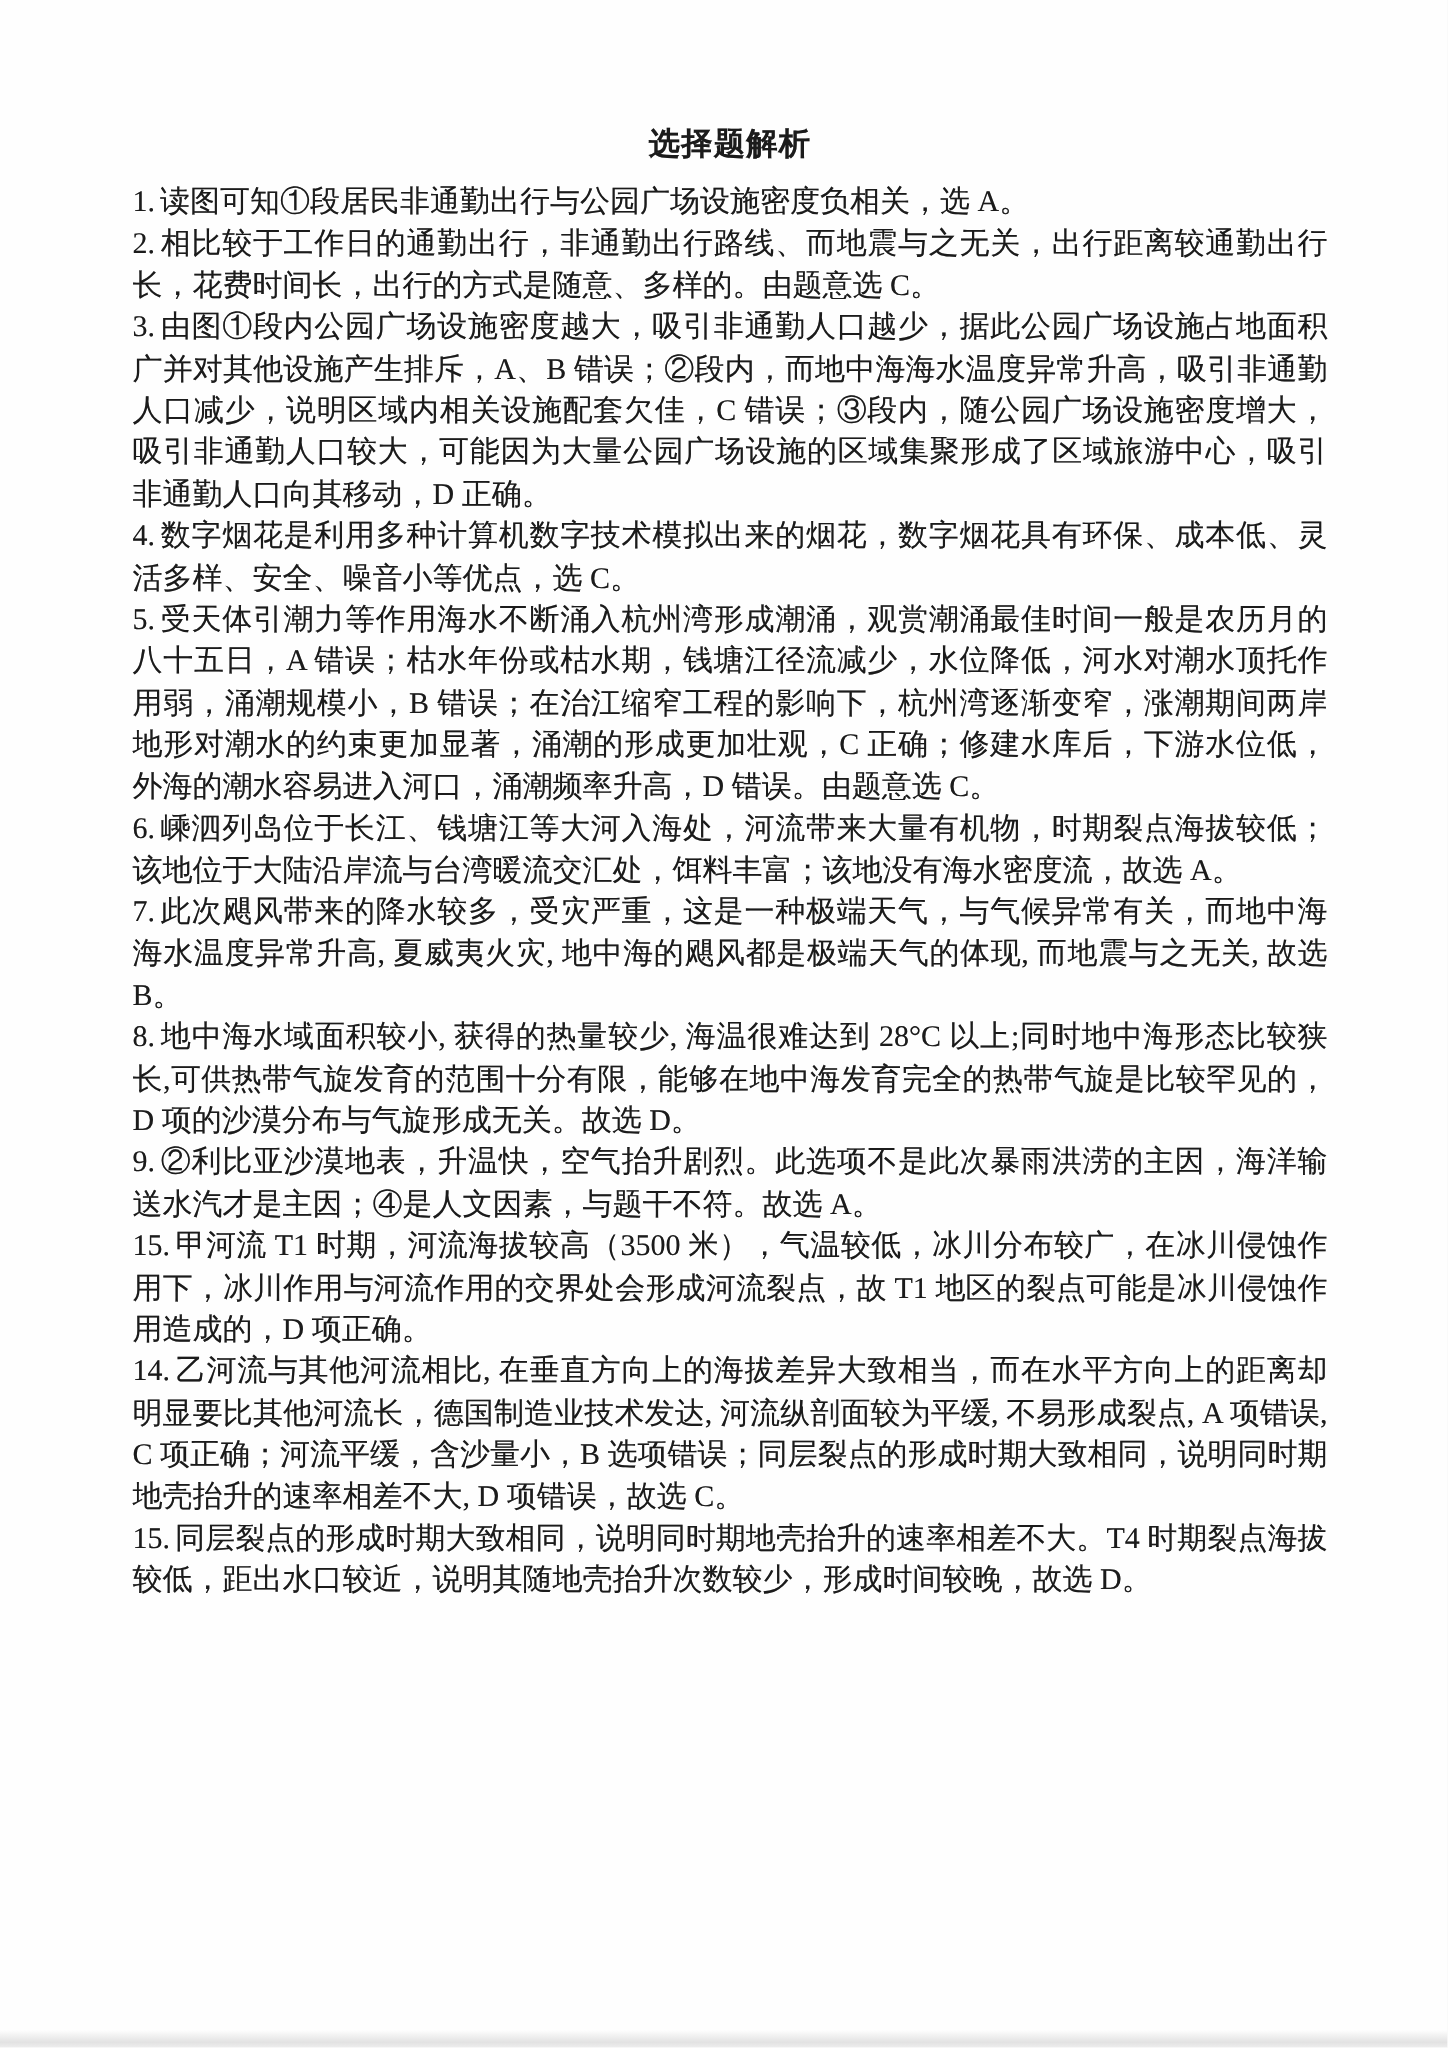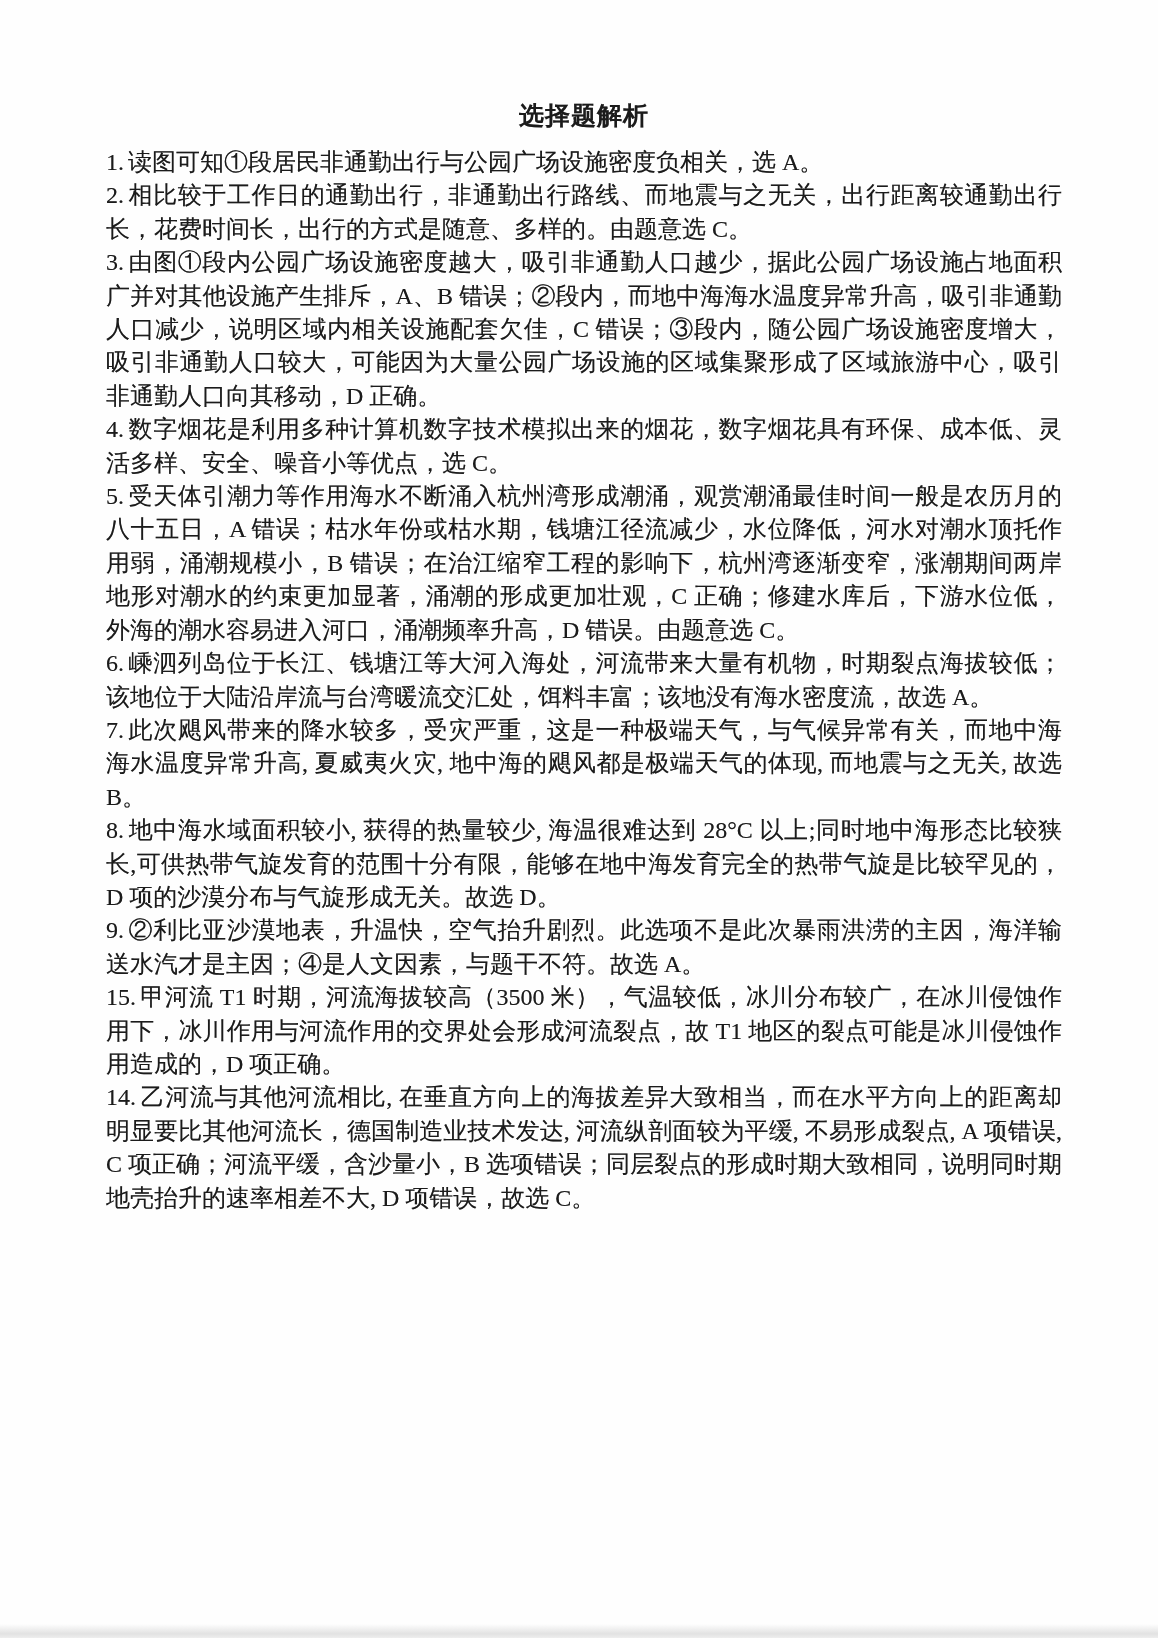--- a/index.html
+++ b/index.html
@@ -97,16 +97,19 @@
 
 
       <p class="answer-item">
         <span class="num">15.</span><span>甲河流 T1 时期，河流海拔较高（3500 米），气温较低，冰川分布较广，在冰川侵蚀作用下，冰川作用与河流作用的交界处会形成河流裂点，故 T1 地区的裂点可能是冰川侵蚀作用造成的，D 项正确。</span>
       </p>
 
       <p class="answer-item">
         <span class="num">14.</span><span>乙河流与其他河流相比, 在垂直方向上的海拔差异大致相当，而在水平方向上的距离却明显要比其他河流长，德国制造业技术发达, 河流纵剖面较为平缓, 不易形成裂点, A 项错误, C 项正确；河流平缓，含沙量小，B 选项错误；同层裂点的形成时期大致相同，说明同时期地壳抬升的速率相差不大, D 项错误，故选 C。</span>
       </p>
 
+      <p class="answer-item">
+        <span class="num">15.</span><span>同层裂点的形成时期大致相同，说明同时期地壳抬升的速率相差不大。T4 时期裂点海拔较低，距出水口较近，说明其随地壳抬升次数较少，形成时间较晚，故选 D。</span>
+      </p>
     </div>
 
   <div class="scan-bottom-edge"></div>
 </div>
 
 </body></html>

